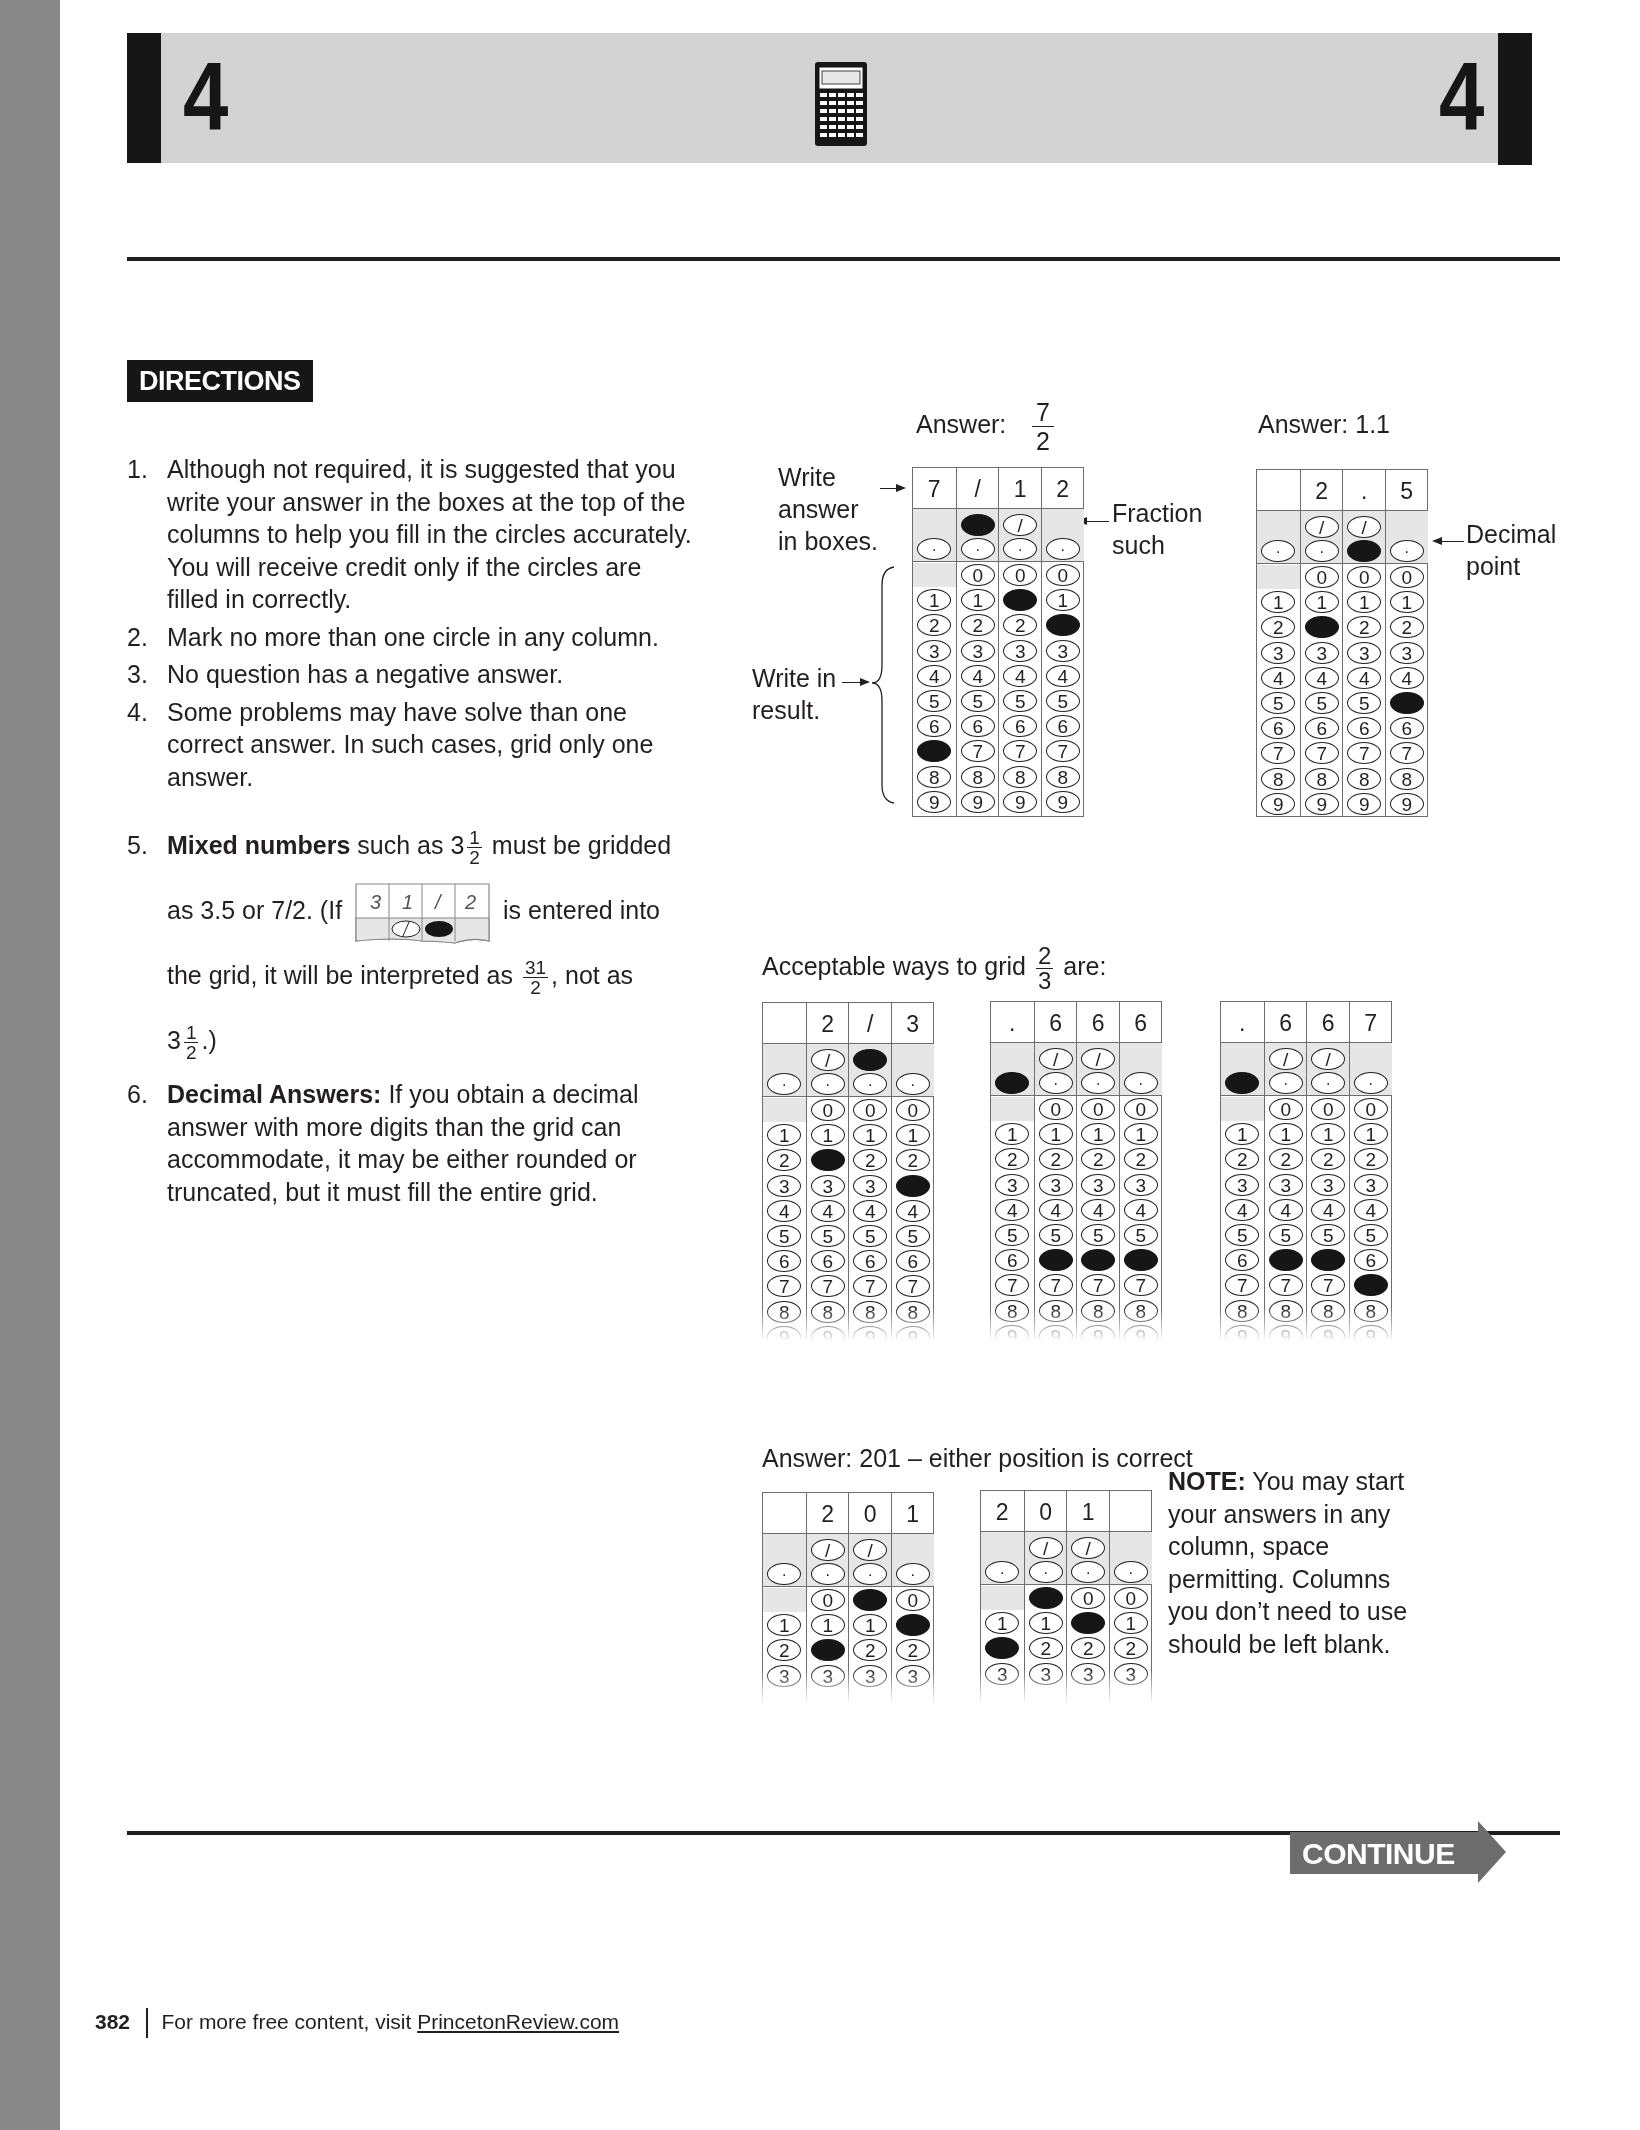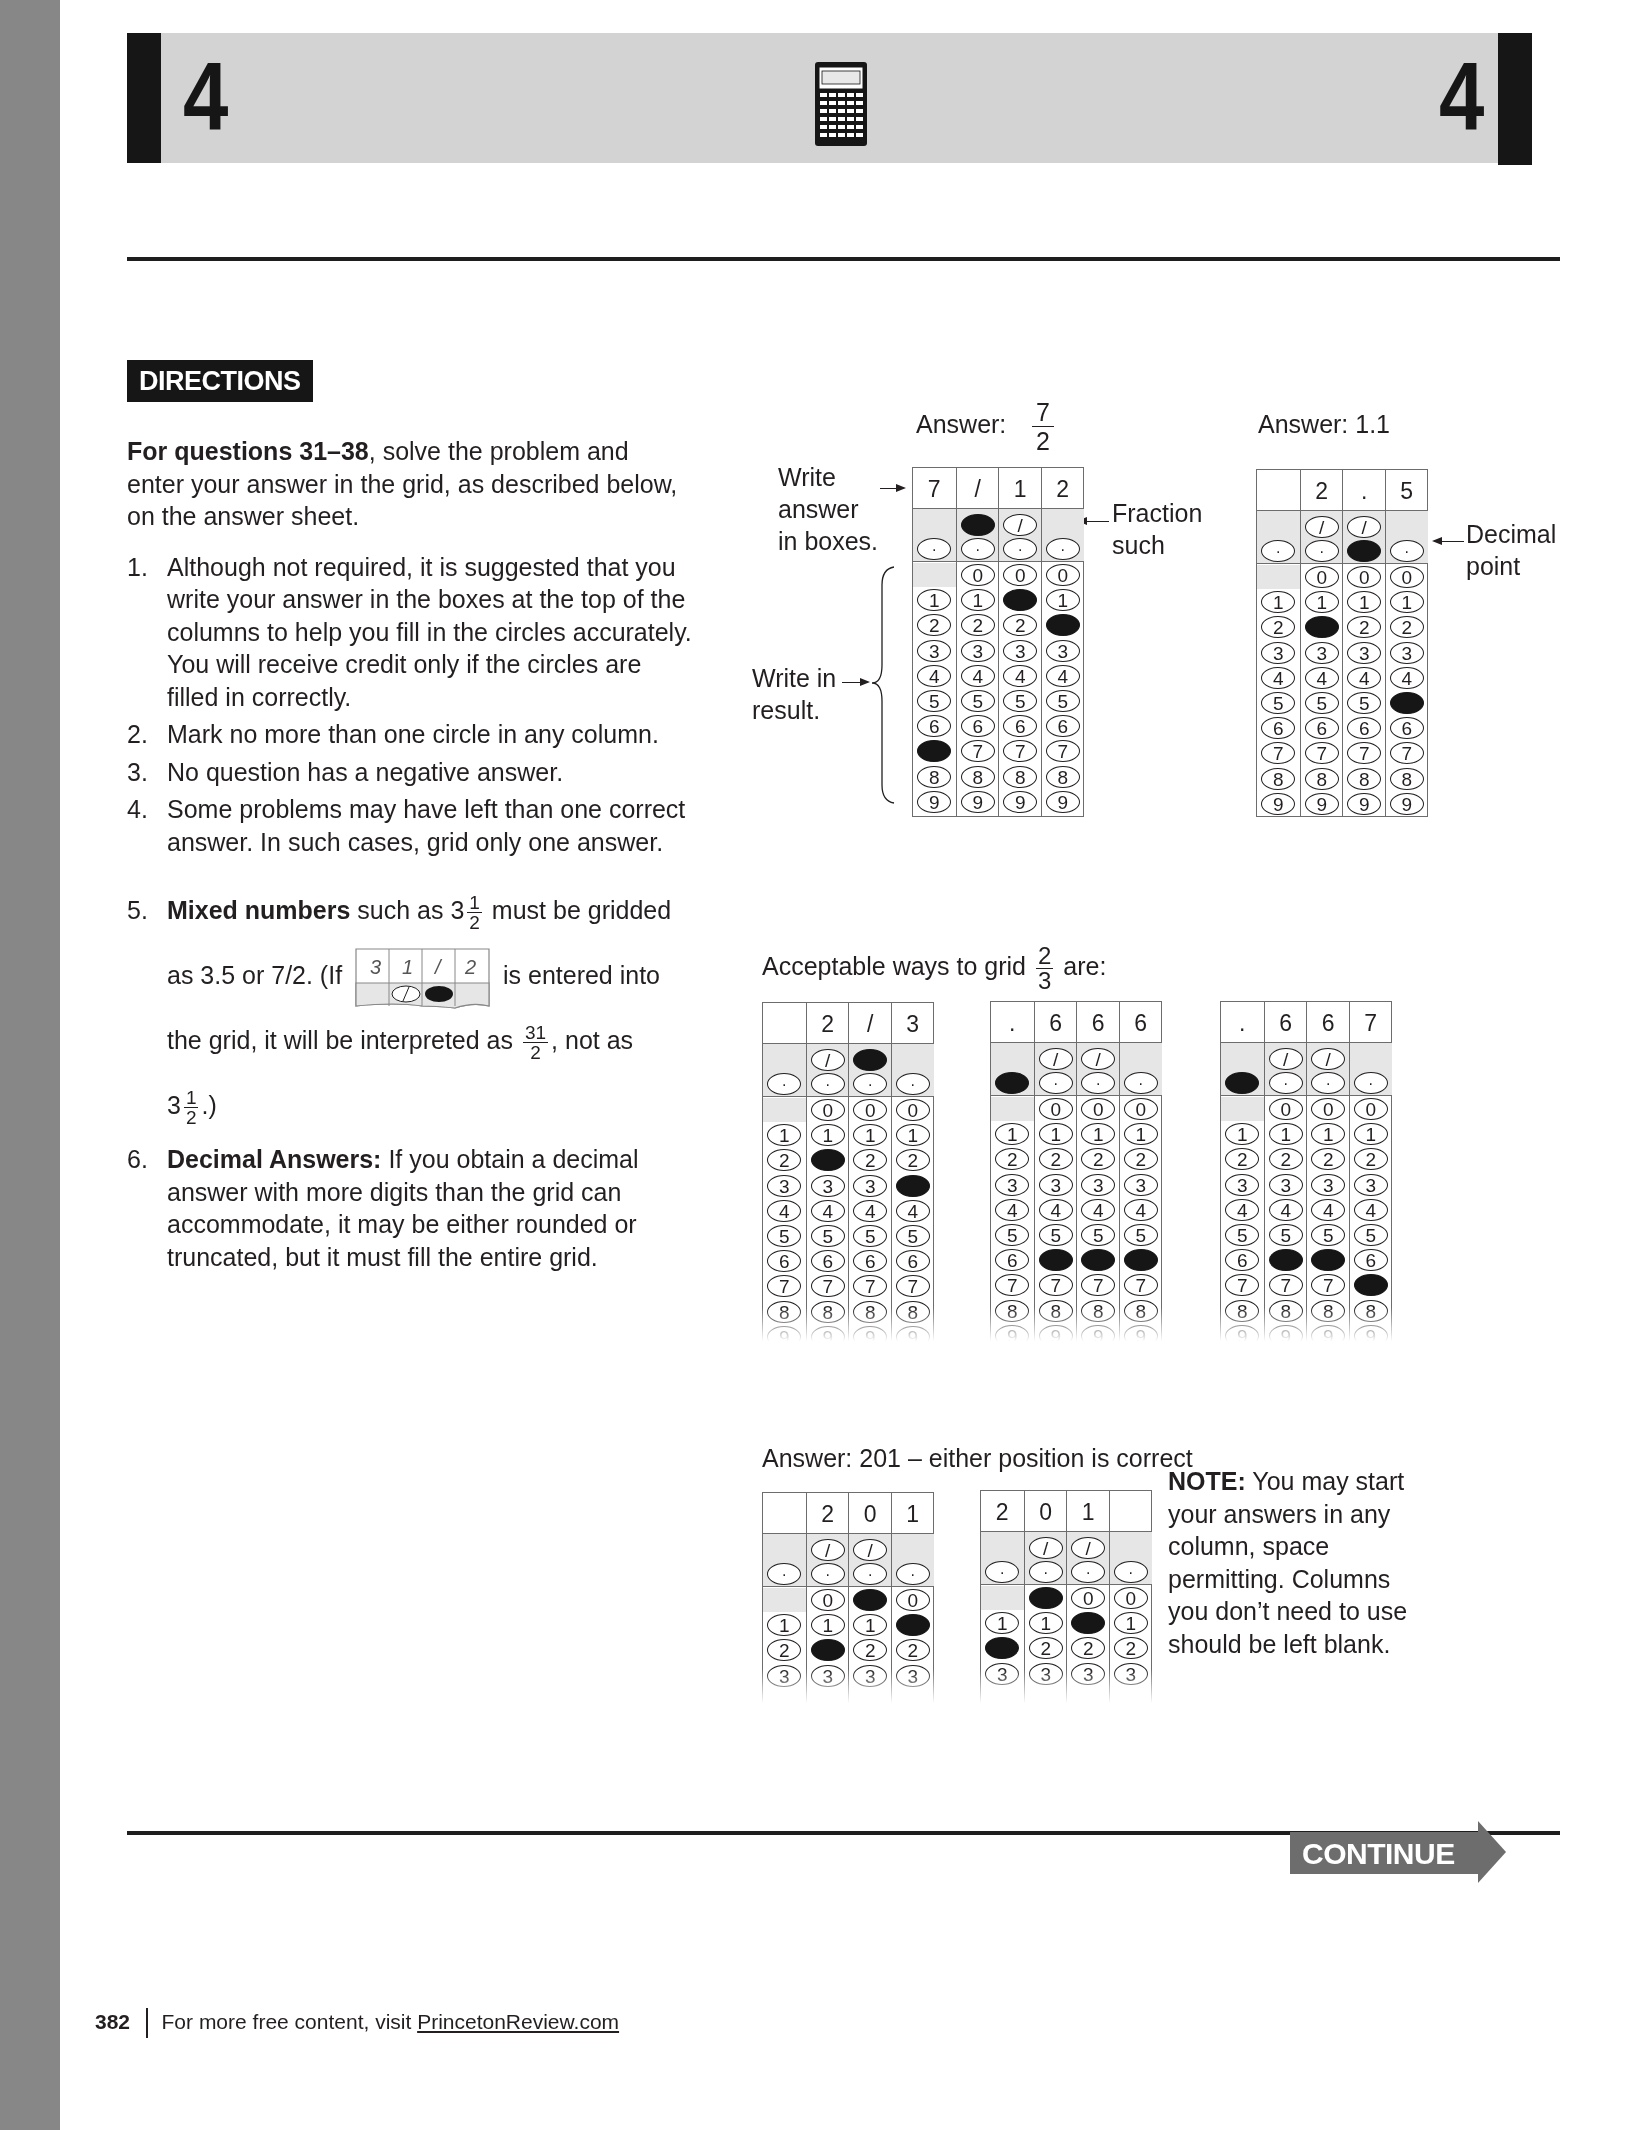--- a/index.html
+++ b/index.html
@@ -104,26 +104,25 @@
   </svg>
   <div class="hnum hnum-r">4</div>
   <div class="hbar-r"></div>
 </div>
 
 <div class="rule" style="top:257px;"></div>
 
 <div class="directions">DIRECTIONS</div>
 
 <div class="left-col">
-  <p><b>For questions 31–38</b><span>, solve the problem and enter your answer in the grid, as described below, on the answer sheet.</span></p>
   <ul class="ol">
     <li><span class="num">1.</span><span>Although not required, it is suggested that you write your answer in the boxes at the top of the columns to help you fill in the circles accurately. You will receive credit only if the circles are filled in correctly.</span></li>
     <li><span class="num">2.</span><span>Mark no more than one circle in any column.</span></li>
     <li><span class="num">3.</span><span>No question has a negative answer.</span></li>
-    <li><span class="num">4.</span><span>Some problems may have left than one correct answer. In such cases, grid only one answer.</span></li>
+    <li><span class="num">4.</span><span>Some problems may have solve than one correct answer. In such cases, grid only one answer.</span></li>
     <li class="li5"><span class="num">5.</span><b>Mixed numbers</b><span> such as </span><span>3</span><span class="frac"><span class="n">1</span><span class="d">2</span></span><span> must be gridded as 3.5 or 7/2. (If </span><span class="mini-grid">
         <svg width="135" height="62" viewBox="0 0 135 62">
           <path d="M1 1 H134 V58 Q118 54 100 60 Q80 58 67 58 Q40 54 1 58 Z" fill="#fff" stroke="#888" stroke-width="1.2"></path>
           <path d="M1 35 H134 V58 Q118 54 100 60 Q80 58 67 58 Q40 54 1 58 Z" fill="#e6e6e6" stroke="#888" stroke-width="1.2"></path>
           <line x1="34" y1="1" x2="34" y2="58" stroke="#888"></line>
             <line x1="67" y1="1" x2="67" y2="58" stroke="#888"></line>
             <line x1="100" y1="1" x2="100" y2="58" stroke="#888"></line>
           <text x="15" y="26" font-size="20" font-style="italic" fill="#555" font-family="Liberation Sans, sans-serif">3</text>
           <text x="47" y="26" font-size="20" font-style="italic" fill="#555" font-family="Liberation Sans, sans-serif">1</text>
           <text x="80" y="26" font-size="20" font-style="italic" fill="#555" font-family="Liberation Sans, sans-serif">/</text>

